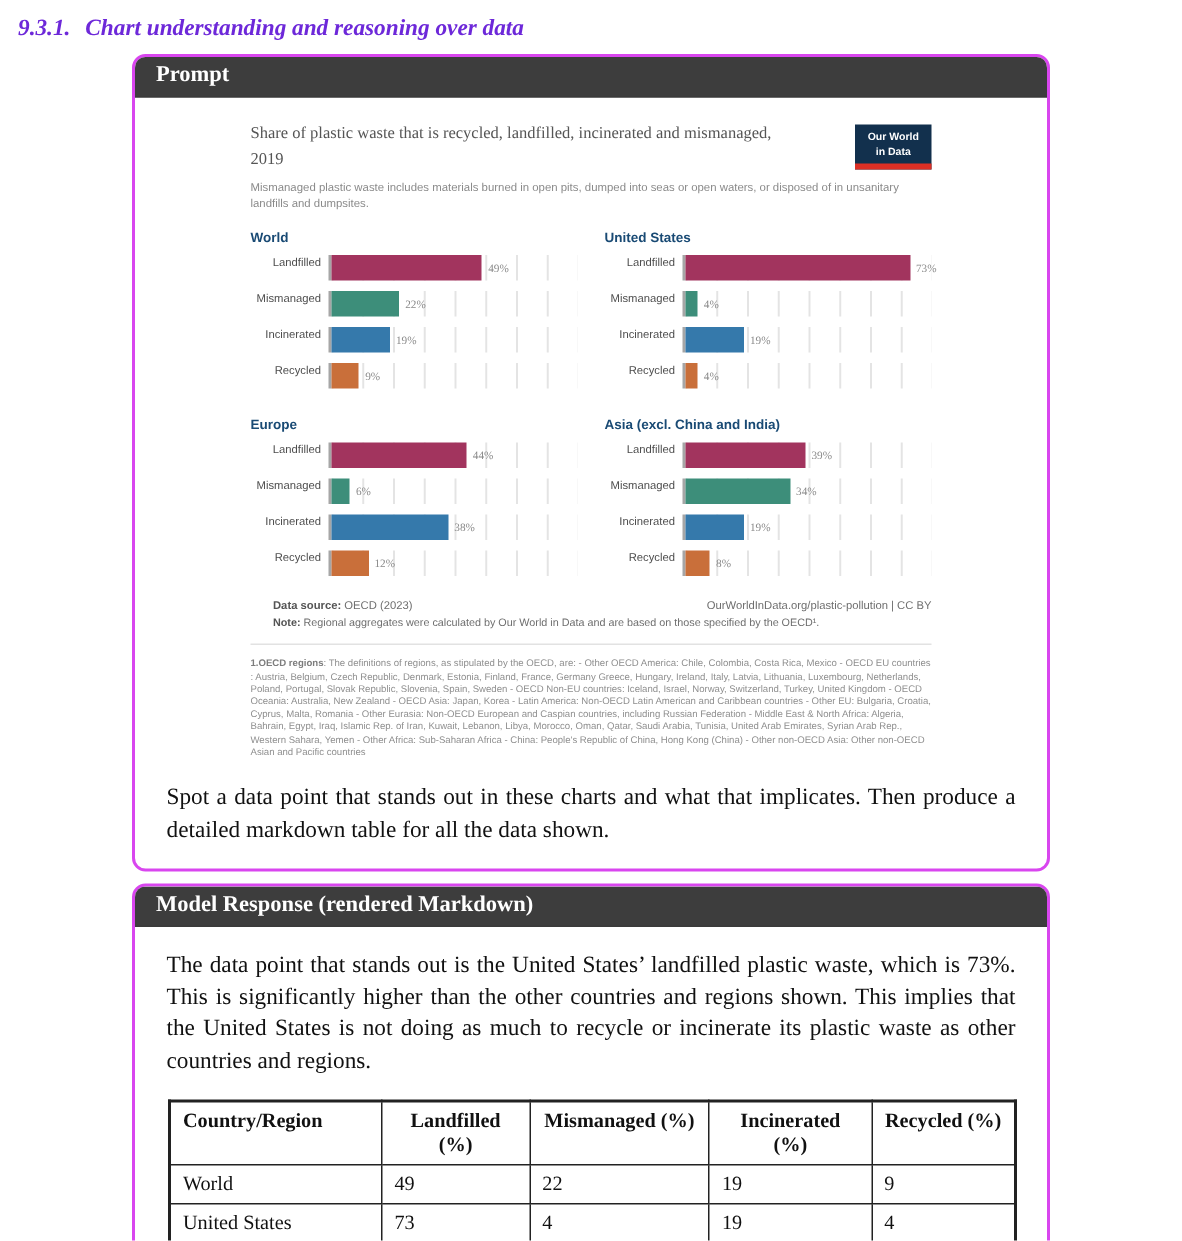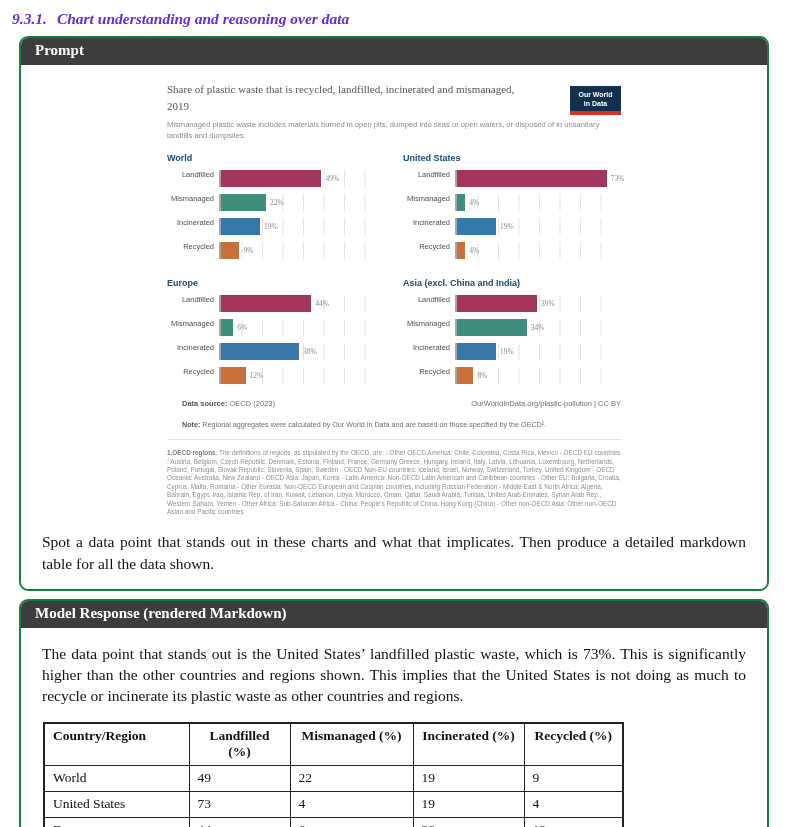--- a/index.html
+++ b/index.html
@@ -13,38 +13,38 @@
   .page { padding: 8px 0 0 0; }
 
   .section-title {
     margin: 2px 0 8px 12px;
     font-size: 15.5px; font-weight: bold; font-style: italic;
     color: #6d28d9;
   }
   .section-title .num { margin-right: 10px; }
 
   .panel {
-    width: 750px; margin: 0 auto 8px auto;
-    border: 2px solid #15803d; border-radius: 9px;
+    width: 612px; margin: 0 auto 8px auto;
+    border: 2px solid #d946ef; border-radius: 9px;
     background: #fff; overflow: hidden;
   }
   .panel-header {
     background: #3d3d3d; color: #fff;
     font-size: 15px; font-weight: bold;
     padding: 4px 14px 5px 14px;
     border-bottom: 1px solid #3a3a3a;
   }
   .panel-body { padding: 12px 20px 12px 20px; }
 
   
   .owid-chart {
     width: 454px; margin: 4px auto 0 auto;
     font-family: "Liberation Sans", sans-serif;
   }
-  .chart-head { display: flex; justify-content: space-between; align-items: flex-end; }
+  .chart-head { display: flex; justify-content: space-between; align-items: center; }
   .chart-title {
     font-family: "Liberation Serif", serif;
     font-size: 11px; line-height: 1.55; color: #555;
     max-width: 390px;
   }
   .owid-logo {
     width: 51px; background: #12304d;
     border-bottom: 4px solid #dc2f25;
     color: #fff; font-size: 7px; font-weight: bold;
     text-align: center; line-height: 1.3;
@@ -75,21 +75,21 @@
     display: flex; align-items: center; font-family: Liberation Serif, serif;
   }
   .bar { height: 100%; flex: none; }
   .bar-value { font-size: 7.5px; color: #8a8a8a; margin-left: 4px; white-space: nowrap; }
 
   .source-row {
     margin-top: 8px; display: flex; justify-content: space-between;
     font-size: 7.5px; color: #6e6e6e;
   }
   .source-row b, .note-row b { color: #555; padding-left: 15px; }
-  .note-row { margin-top: 12px; font-size: 7.2px; color: #6e6e6e; }
+  .note-row { margin-top: 2px; font-size: 7.2px; color: #6e6e6e; }
   .chart-divider { border: none; border-top: 1px solid #e2e2e2; margin: 10px 0 9px 0; }
   .chart-footnote { font-size: 6.4px; line-height: 1.32; color: #8f8f8f; }
   .chart-footnote b { color: #7d7d7d; }
 
   .prompt-question {
     margin: 14px 1px 2px 1px;
     font-size: 15.5px; line-height: 1.42; text-align: justify;
   }
 
   

